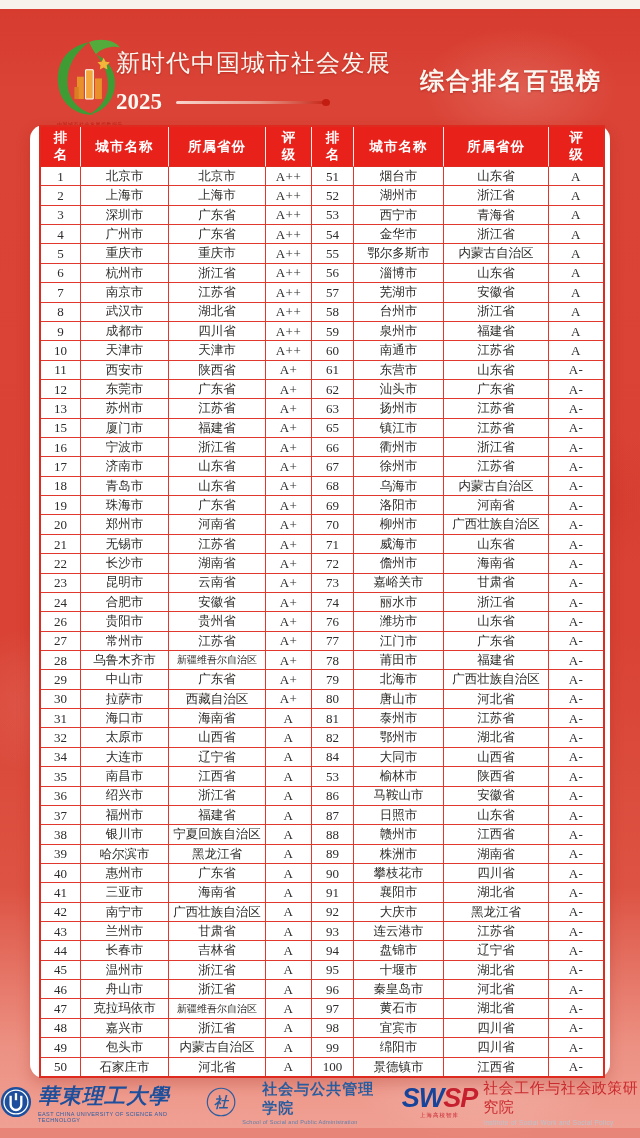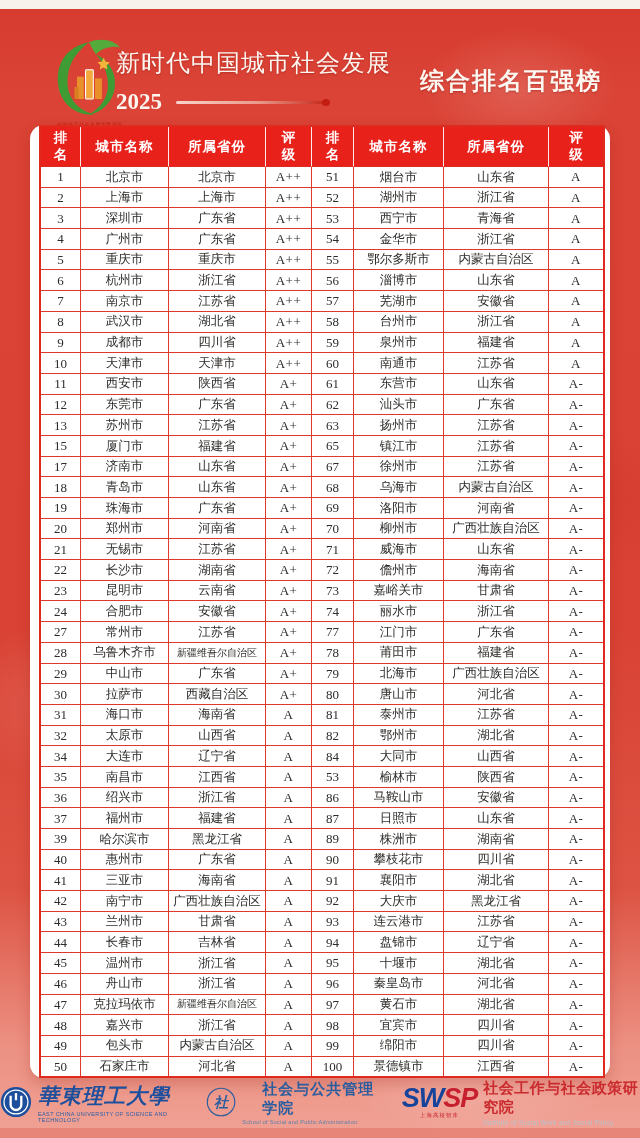--- a/index.html
+++ b/index.html
@@ -56,21 +56,21 @@
   .lg { display:flex; align-items:center; gap:6px; }
   .lg-txt { display:flex; flex-direction:column; justify-content:center; }
   .uni-name { color:#1d4f9c; font-size:21px; font-weight:bold; font-family:"Liberation Serif", serif; font-style:italic; letter-spacing:1px; }
   .uni-cap { color:#2b5da6; font-size:5.5px; letter-spacing:.4px; margin-top:1px; }
   .sch-name { color:#2a5d9f; font-size:15px; font-weight:bold; font-family:"Liberation Serif", serif; letter-spacing:1px;margin-left:20px; }
   .sch-cap { color:#5a7fae; font-size:5.5px; letter-spacing:.3px; margin-top:1px; }
   .swsp-block { display:flex; flex-direction:column; align-items:center; line-height:1; }
   .swsp { font-size:27px; font-weight:900; font-style:italic; letter-spacing:-1px; font-family:"Liberation Sans", sans-serif; }
   .swsp .b1 { color:#17449b; } .swsp .b2 { color:#c6202e; }
   .swsp-sub { color:#c6202e; font-size:5.5px; margin-top:1px; letter-spacing:1px; }
-  .inst-name { color:#ca2a2e; font-size:15px; font-weight:bold; letter-spacing:.5px; }
+  .inst-name { color:#ca2a2e; font-size:15px; font-weight:normal; letter-spacing:.5px; }
   .inst-cap { color:#b9c3cd; font-size:6.5px; letter-spacing:.3px; margin-top:2px; }
   .bottom-strip { position:absolute; bottom:0; left:0; width:640px; height:10px; background:#e4776a; opacity:.65; }
 </style>
 </head>
 <body>
 
 <div class="page">
   <div class="top-strip"></div>
 
   <div class="hdr">
@@ -257,20 +257,30 @@
             <td class="rank">15</td>
             <td class="city">厦门市</td>
             <td class="province">福建省</td>
             <td class="rating">A+</td>
             <td class="rank">65</td>
             <td class="city">镇江市</td>
             <td class="province">江苏省</td>
             <td class="rating">A-</td>
           </tr>
           <tr>
+            <td class="rank">16</td>
+            <td class="city">宁波市</td>
+            <td class="province">浙江省</td>
+            <td class="rating">A+</td>
+            <td class="rank">66</td>
+            <td class="city">衢州市</td>
+            <td class="province">浙江省</td>
+            <td class="rating">A-</td>
+          </tr>
+          <tr>
             <td class="rank">17</td>
             <td class="city">济南市</td>
             <td class="province">山东省</td>
             <td class="rating">A+</td>
             <td class="rank">67</td>
             <td class="city">徐州市</td>
             <td class="province">江苏省</td>
             <td class="rating">A-</td>
           </tr>
           <tr>
@@ -337,20 +347,30 @@
             <td class="rank">24</td>
             <td class="city">合肥市</td>
             <td class="province">安徽省</td>
             <td class="rating">A+</td>
             <td class="rank">74</td>
             <td class="city">丽水市</td>
             <td class="province">浙江省</td>
             <td class="rating">A-</td>
           </tr>
           <tr>
+            <td class="rank">26</td>
+            <td class="city">贵阳市</td>
+            <td class="province">贵州省</td>
+            <td class="rating">A+</td>
+            <td class="rank">76</td>
+            <td class="city">潍坊市</td>
+            <td class="province">山东省</td>
+            <td class="rating">A-</td>
+          </tr>
+          <tr>
             <td class="rank">27</td>
             <td class="city">常州市</td>
             <td class="province">江苏省</td>
             <td class="rating">A+</td>
             <td class="rank">77</td>
             <td class="city">江门市</td>
             <td class="province">广东省</td>
             <td class="rating">A-</td>
           </tr>
           <tr>
@@ -434,20 +454,30 @@
             <td class="rating">A-</td>
           </tr>
           <tr>
             <td class="rank">37</td>
             <td class="city">福州市</td>
             <td class="province">福建省</td>
             <td class="rating">A</td>
             <td class="rank">87</td>
             <td class="city">日照市</td>
             <td class="province">山东省</td>
+            <td class="rating">A-</td>
+          </tr>
+          <tr>
+            <td class="rank">38</td>
+            <td class="city">银川市</td>
+            <td class="province">宁夏回族自治区</td>
+            <td class="rating">A</td>
+            <td class="rank">88</td>
+            <td class="city">赣州市</td>
+            <td class="province">江西省</td>
             <td class="rating">A-</td>
           </tr>
           <tr>
             <td class="rank">39</td>
             <td class="city">哈尔滨市</td>
             <td class="province">黑龙江省</td>
             <td class="rating">A</td>
             <td class="rank">89</td>
             <td class="city">株洲市</td>
             <td class="province">湖南省</td>

